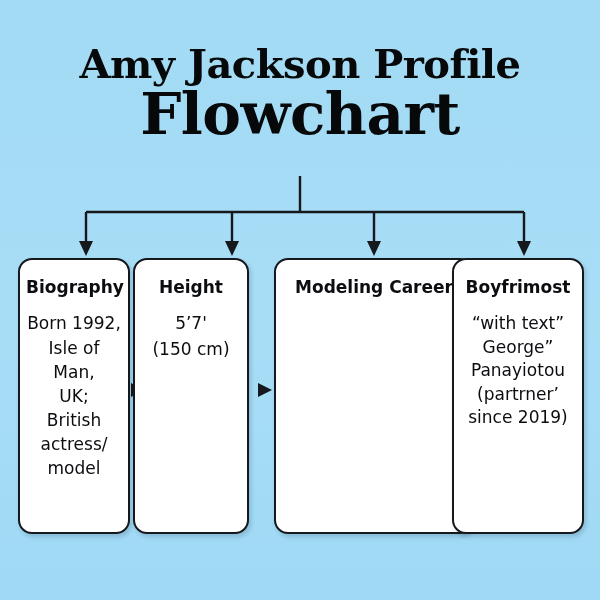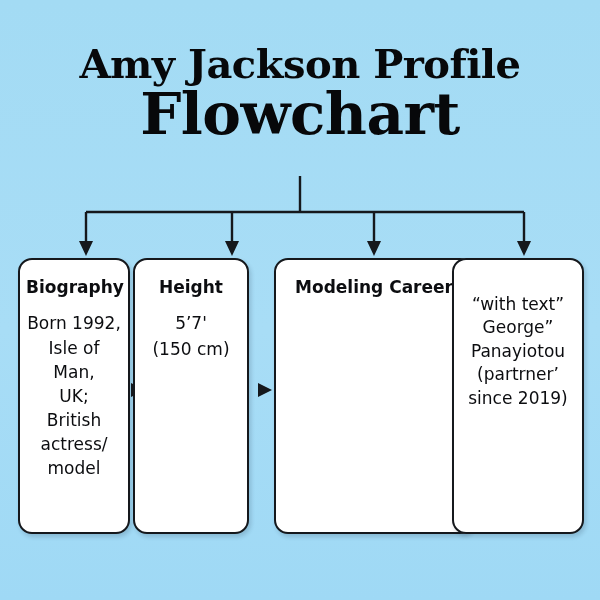--- a/index.html
+++ b/index.html
@@ -140,20 +140,21 @@
     <span class="node-body">5’7'
 (150 cm)</span>
   </div>
 
   <div class="node" id="node-modeling">
     <span class="node-title">Modeling
 Career</span>
   </div>
 
   <div class="node" id="node-boyfriend">
+    <span class="node-title">Boyfrimost</span>
     <span class="node-body">“with text”
 George”
 Panayiotou
 (partrner’
 since 2019)</span>
   </div>
 
 </div>
 
 </body></html>

